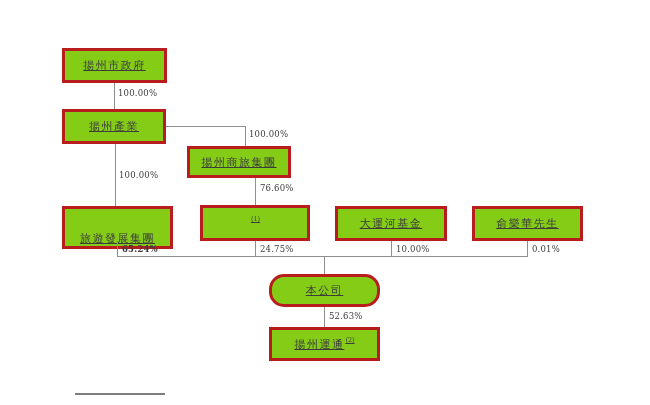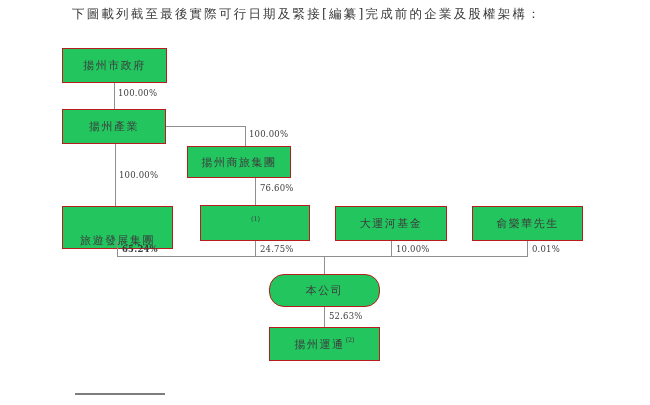--- a/index.html
+++ b/index.html
@@ -19,30 +19,31 @@
     position: absolute;
     left: 72px;
     top: 6px;
     font-size: 12.5px;
     letter-spacing: 2.2px;
     color: #3a3a3a;
     white-space: nowrap;
   }
   .node {
     position: absolute;
-    border: 1px solid #b91c1c;
-    background: #22c55e;
+    border: 3px solid #b91c1c;
+    background: #84cc16;
     display: flex;
     align-items: center;
     justify-content: center;
     font-size: 11px;
     letter-spacing: 1.5px;
     color: #3d3d3d;
     box-sizing: border-box;
     white-space: nowrap;
+    text-decoration: underline;
   }
   .node .sup {
     font-size: 6.5px;
     letter-spacing: 0;
     position: relative;
     top: -4px;
     margin-left: 1px;
   }
   .vline, .hline {
     position: absolute;
@@ -64,21 +65,20 @@
     width: 90px;
     height: 2px;
     background: #7d7d7d;
   }
 </style>
 </head>
 <body>
 
 <div class="page">
 
-  <div class="title">下圖載列截至最後實際可行日期及緊接[編纂]完成前的企業及股權架構：</div>
 
   <div>
 
     <div class="node" style="left:62px; top:48px; width:105px; height:35px;">
       <span>揚州市政府</span>
     </div>
 
     <div class="node" style="left:62px; top:109px; width:104px; height:35px;">
       <span>揚州產業</span>
     </div>

